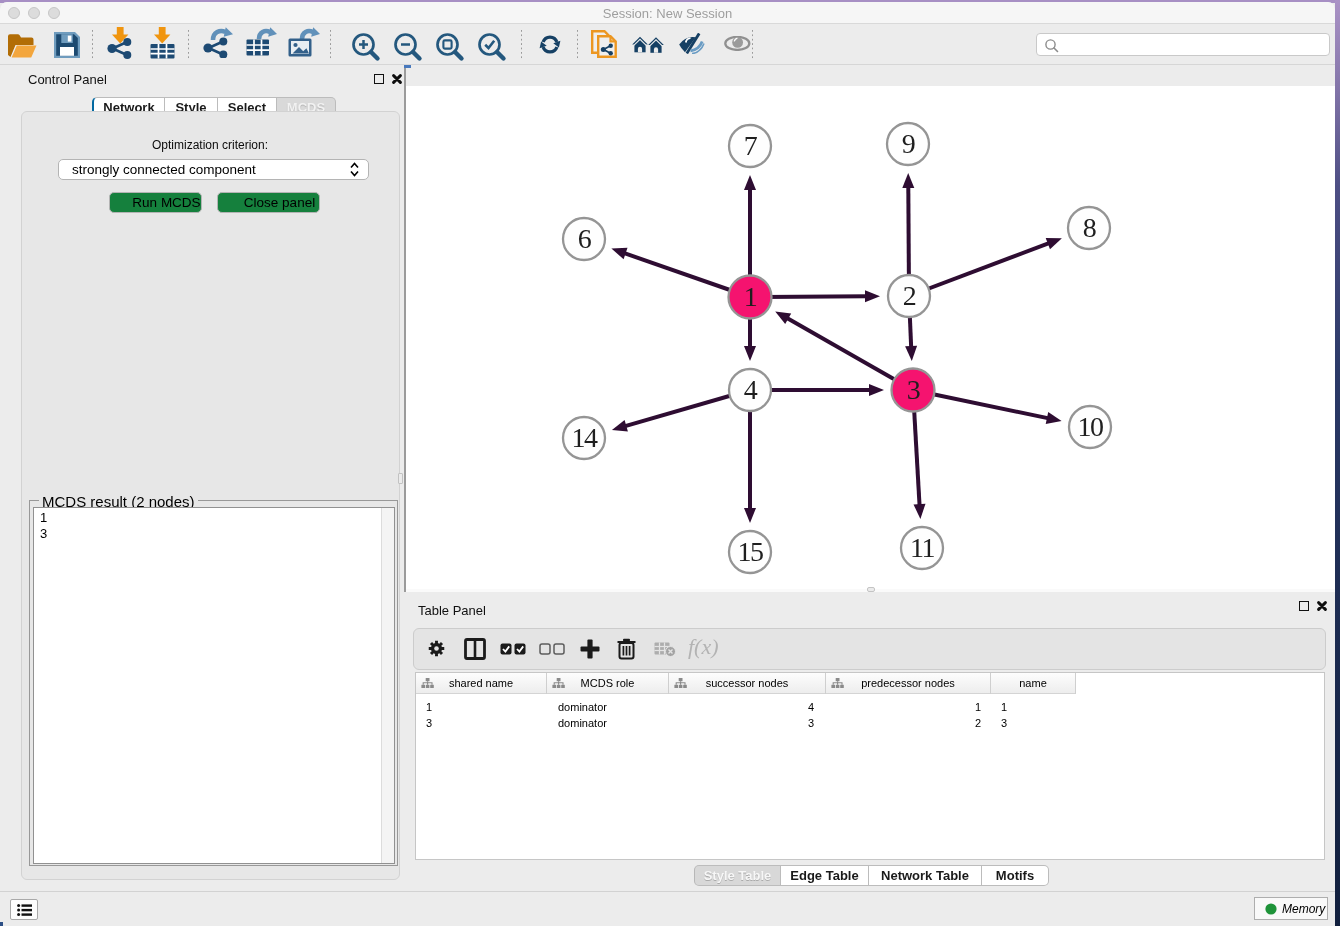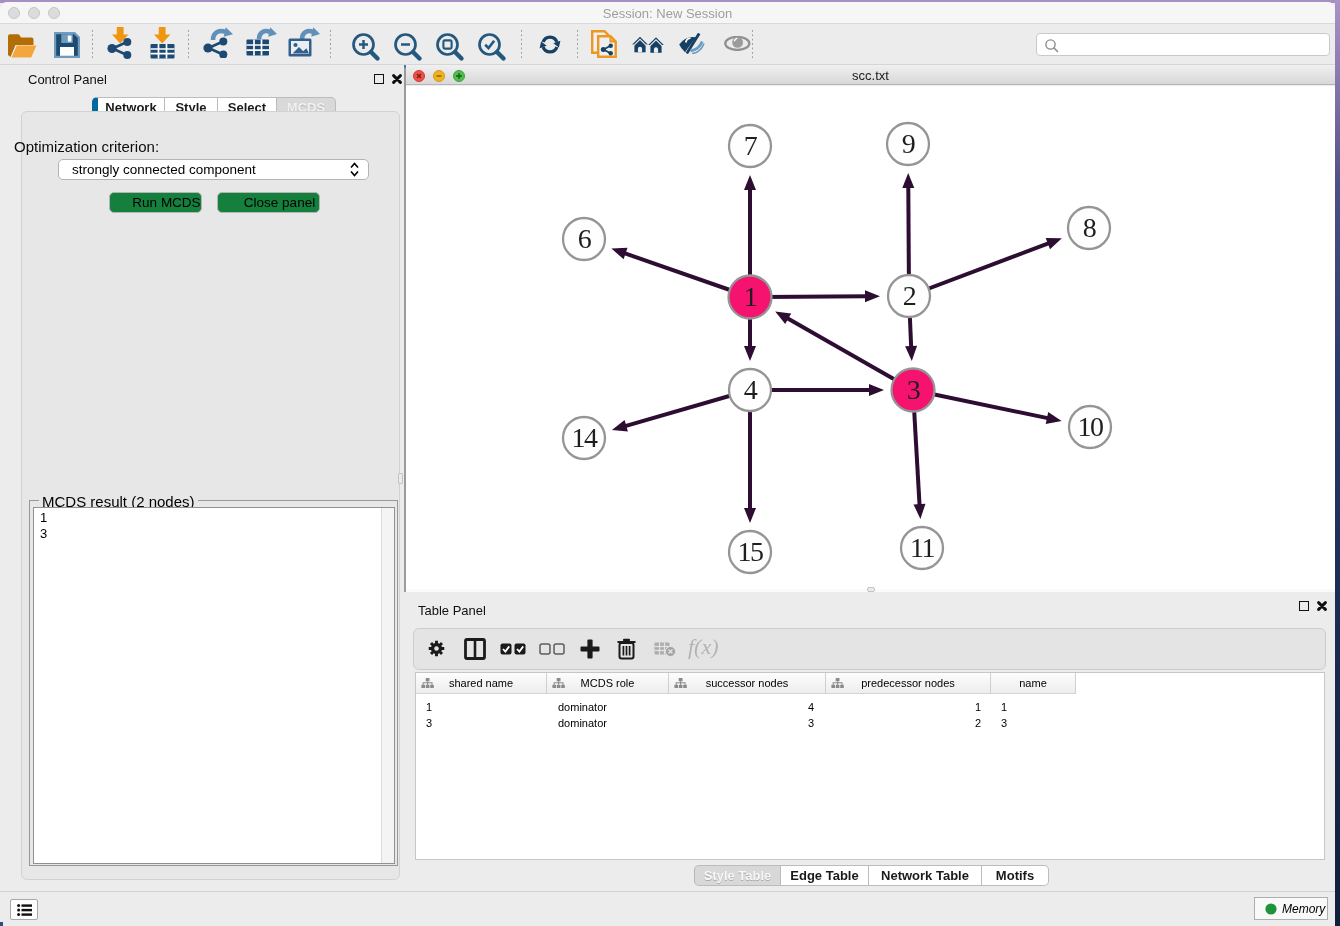--- a/index.html
+++ b/index.html
@@ -18,25 +18,25 @@
 #toolbar { left:0; top:23px; width:1335px; height:40px; background:#ececec; border-bottom:1px solid #d6d6d6; }
 .tsep { top:5px; width:1px; height:30px; background-image:linear-gradient(#9a9a9a 36%, rgba(0,0,0,0) 0%); background-size:1px 4.4px; }
 .ticon { top:2px; }
 #searchbox { left:1036px; top:8px; width:294px; height:23px; background:#fff; border:1px solid #c9c9c9; border-radius:4px; }
 
 #leftdock { left:14px; top:65px; width:392px; height:822px; }
 .dockhead { font-size:13px; color:#111; }
 .minibtn { width:10px; height:10px; border:1.5px solid #111; background:transparent; }
 .tabrow { height:20px; display:flex; }
 .tab { border:1px solid #bcbcbc; border-left:none; background:#fff; color:#1a1a1a; font-size:13px; font-weight:bold; text-align:center; line-height:19px; }
-.tab.first { border-left:6px solid #0369a1; border-radius:5px 0 0 5px; }
+.tab.first { border-left:2px solid #0369a1; border-radius:5px 0 0 5px; }
 .tab.last { border-radius:0 5px 5px 0; }
 .tab.sel { background:#d9d9d9; color:#f2f2f2; text-shadow:0 1px 1px #b3b3b3; }
 #cp-panel { left:7px; top:44px; width:379px; height:769px; background:#e7e7e7; border:1px solid #d2d2d2; border-radius:6px; }
-#opt-label { left:0; top:71px; width:392px; text-align:left; font-size:15px; color:#0c0c0c; }
+#opt-label { left:0; top:71px; width:392px; text-align:center; font-size:12px; color:#0c0c0c; }
 #combo { left:44px; top:92px; width:311px; height:21px; background:#fff; border:1px solid #b4b4b4; border-radius:5px; font-size:13.5px; color:#000; line-height:19px; padding-left:13px; }
 .btn { background:#15803d; border:1px solid #b4b4b4; border-radius:5px; font-size:13.5px; color:#000; text-align:center; line-height:19px; height:21px;padding-left:22px; }
 #fieldset { left:15px; top:433px; width:369px; height:366px; border:1px solid #989898; }
 #fieldset-legend { left:25px; top:426px; background:#e7e7e7; font-size:15px; color:#000; padding:0 3px; }
 #resultbox { left:19px; top:440px; width:362px; height:357px; background:#fff; border:1px solid #919191; font-size:13px; color:#000; line-height:16px; padding:2px 0 0 6px; }
 #result-scroll { left:367px; top:441px; width:13px; height:355px; background:#f4f4f4; border-left:1px solid #dcdcdc; }
 
 #netwin { left:404px; top:63px; width:931px; height:527px; border-left:2px solid #9b9b9b; }
 #net-titlebar { left:0px; top:0px; width:929px; height:20px; background:linear-gradient(#f0f0f0,#d8d8d8); border-bottom:1px solid #b6b6b6; }
 #net-title { width:100%; top:3px; text-align:center; font-size:13px; color:#1a1a1a; }
@@ -266,38 +266,20 @@
     <div class="abs btn" style="left:95px; top:125px; width:93px;">Run MCDS</div>
     <div class="abs btn" style="left:203px; top:125px; width:103px;">Close panel</div>
     <div class="abs" id="fieldset"></div>
     <div class="abs" id="fieldset-legend">MCDS result (2 nodes)</div>
     <div class="abs" id="resultbox">1<br>3</div>
     <div class="abs" id="result-scroll"></div>
   </div>
 
   <div class="abs" id="netwin">
     <div class="abs" style="left:-2px; top:0px; width:7px; height:3px; background:#4879bd;"></div>
-    <div class="abs" id="net-titlebar">
-      <div class="abs mac" style="left:7px; background:#ee5047; border:1px solid #ce3b34;">
-        <svg width="10" height="10" viewBox="0 0 10 10" style="position:absolute;left:0;top:0;">
-            <path d="M3,3 L7,7 M7,3 L3,7" stroke="#7e1711" stroke-width="1.3"></path>
-          </svg>
-      </div>
-      <div class="abs mac" style="left:27px; background:#f0b320; border:1px solid #d29b16;">
-        <svg width="10" height="10" viewBox="0 0 10 10" style="position:absolute;left:0;top:0;">
-            <path d="M2.5,5 L7.5,5" stroke="#91610a" stroke-width="1.4"></path>
-          </svg>
-      </div>
-      <div class="abs mac" style="left:47px; background:#52bd51; border:1px solid #3da23d;">
-        <svg width="10" height="10" viewBox="0 0 10 10" style="position:absolute;left:0;top:0;">
-            <path d="M5,2 L5,8 M2,5 L8,5" stroke="#14610f" stroke-width="1.4"></path>
-          </svg>
-      </div>
-      <div class="abs" id="net-title">scc.txt</div>
-    </div>
     <div class="abs" id="net-canvas">
       <svg width="929" height="506" viewBox="406 86 929 506">
         <g stroke="#2e0d32" stroke-width="4">
           <line x1="750" y1="297" x2="750.0" y2="188.0"></line>
           <line x1="750" y1="297" x2="623.6" y2="252.9"></line>
           <line x1="750" y1="297" x2="867.0" y2="296.3"></line>
           <line x1="750" y1="297" x2="750.0" y2="348.0"></line>
           <line x1="909" y1="296" x2="908.3" y2="186.0"></line>
           <line x1="909" y1="296" x2="1049.7" y2="242.8"></line>
           <line x1="909" y1="296" x2="911.2" y2="348.0"></line>

